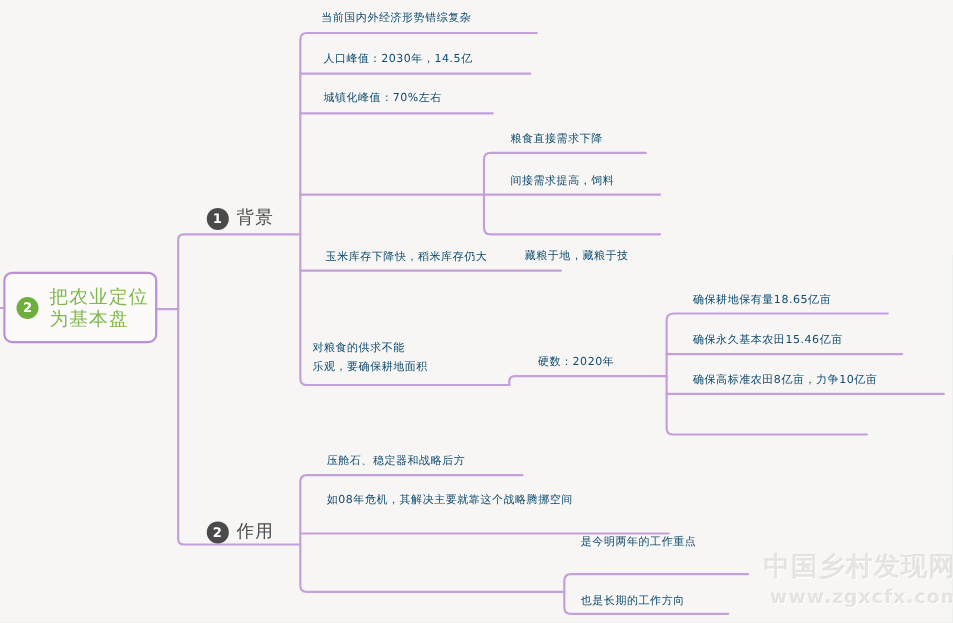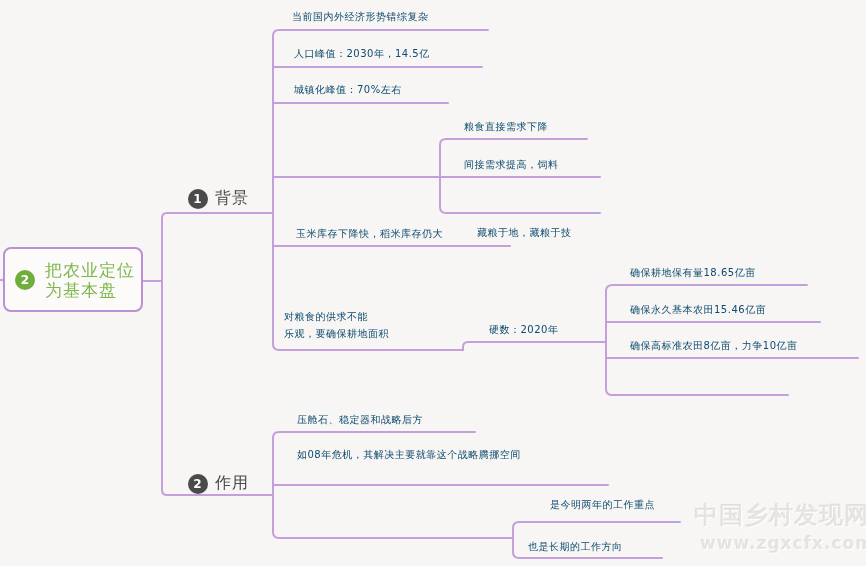--- a/index.html
+++ b/index.html
@@ -149,21 +149,21 @@
   <div class="node" style="left:630px; top:264px;">确保耕地保有量18.65亿亩</div>
   <div class="node" style="left:630px; top:301px;">确保永久基本农田15.46亿亩</div>
   <div class="node" style="left:630px; top:337px;">确保高标准农田8亿亩，力争10亿亩</div>
 
   <div class="node" style="left:297px; top:411px;">压舱石、稳定器和战略后方</div>
 
   <div class="node" style="left:297px; top:446px;">
     <span>如08年危机，其解决主要就靠这个战略腾挪空间</span>
   </div>
 
-  <div class="node" style="left:528px; top:496px;margin-left:22px;">是今明两年的工作重点</div>
+  <div class="node" style="left:528px; top:484px;">是今明两年的工作重点</div>
   <div class="node" style="left:528px; top:538px;">也是长期的工作方向</div>
 
   <div class="watermark">
     <div class="wm-faint wm-line1">中国乡村发现网</div>
     <div class="wm-faint wm-url">www.zgxcfx.com</div>
   </div>
 
 </div>
 
 </body></html>

